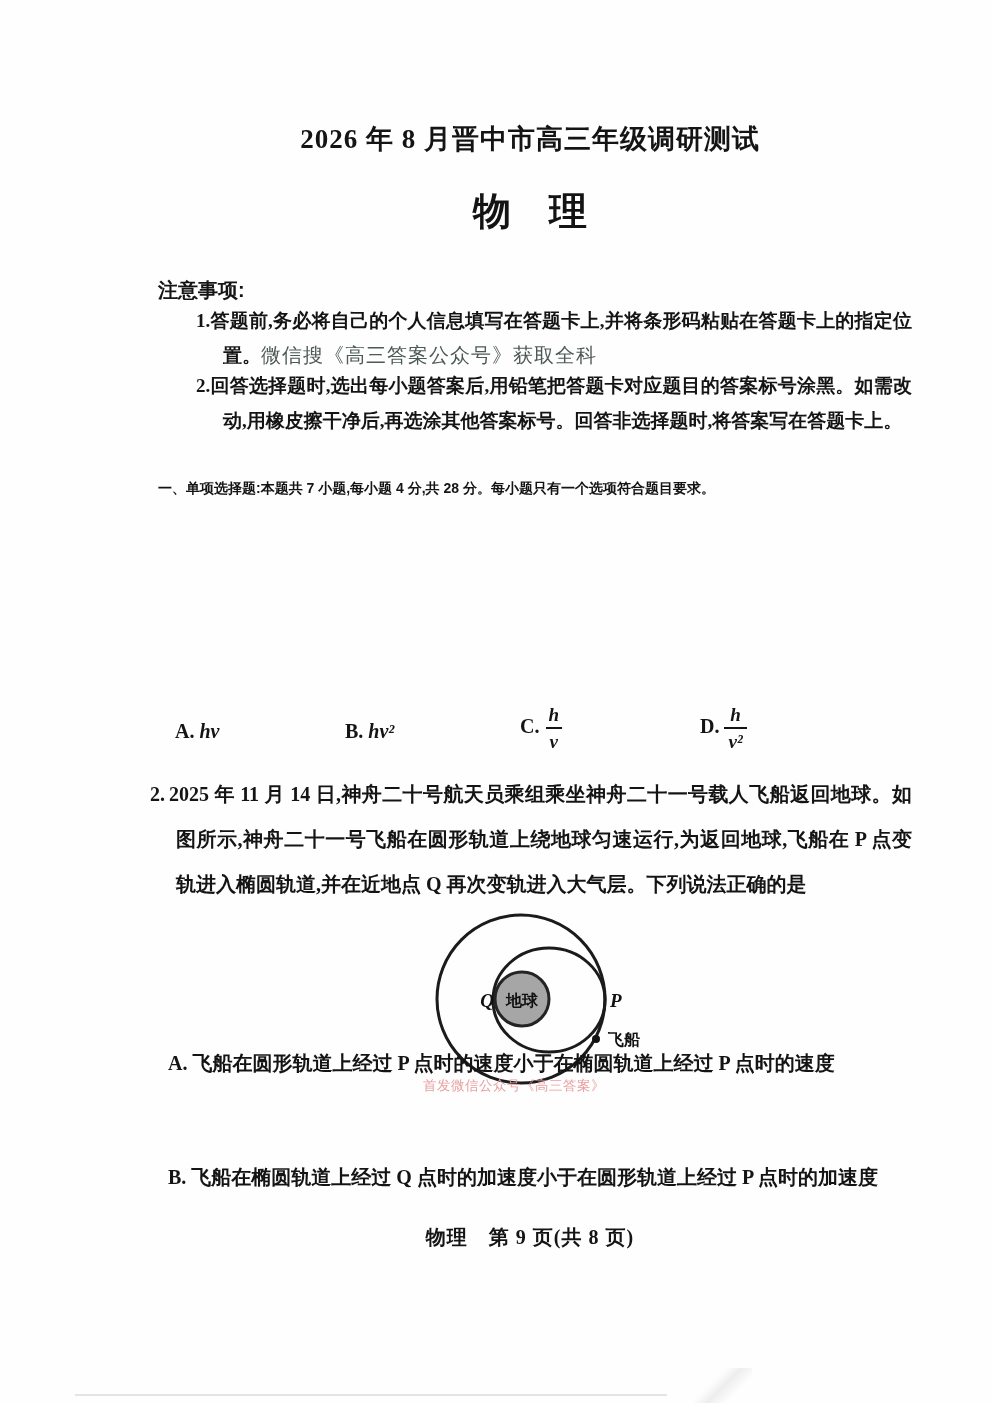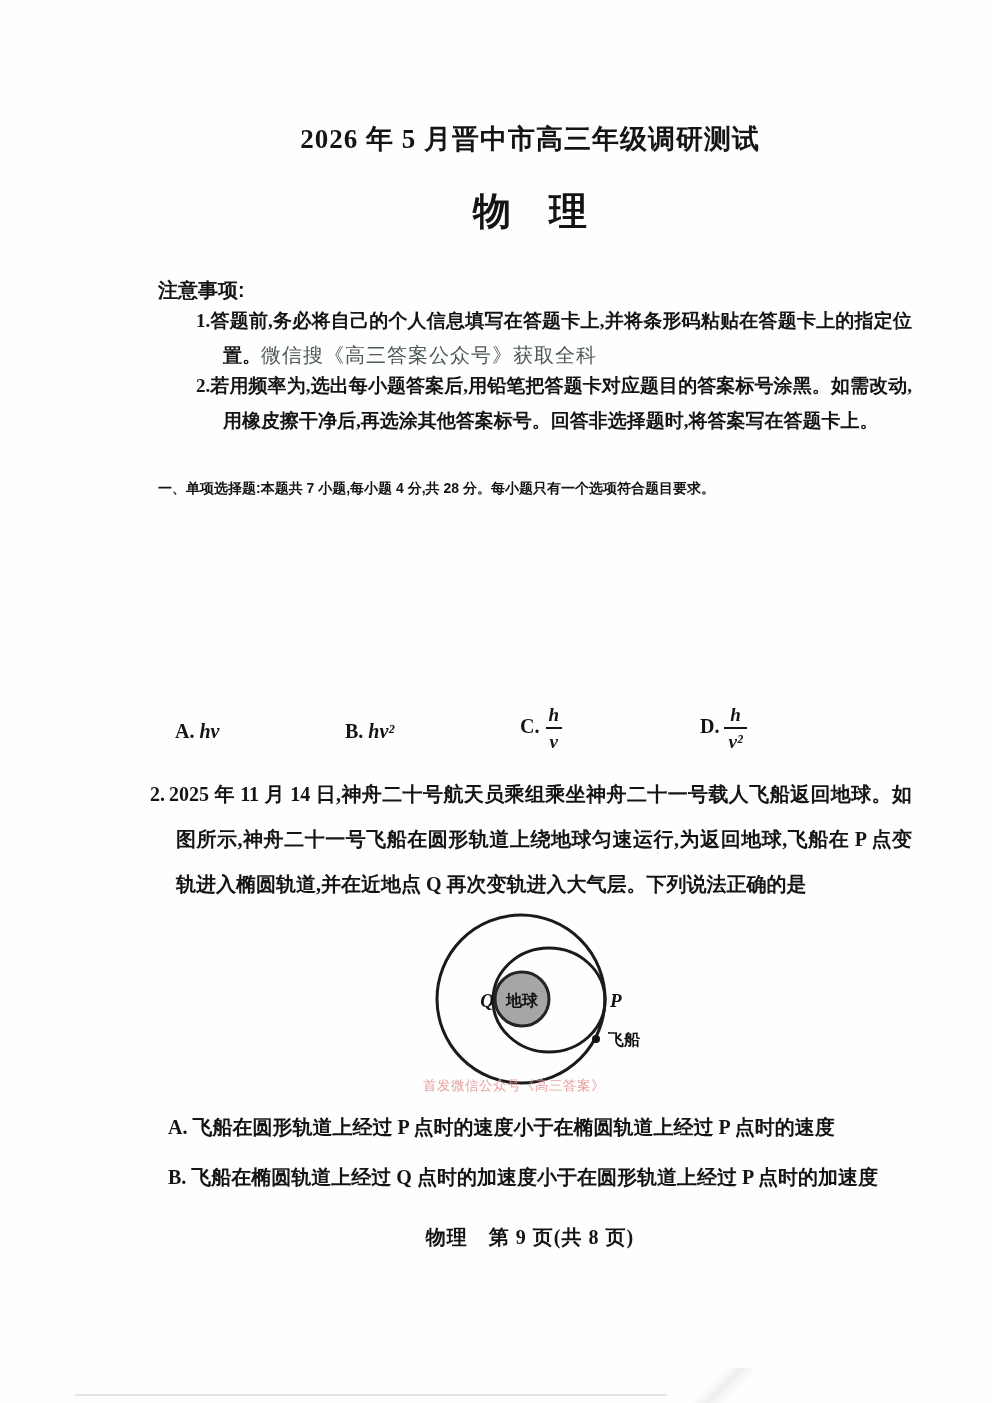--- a/index.html
+++ b/index.html
@@ -74,21 +74,21 @@
   .figure { position:absolute; top:898px; left:398px; width:330px; height:205px; }
   .figure svg { display:block; }
   .fig-label { font-family:"Liberation Sans","DejaVu Sans",sans-serif; font-weight:bold; }
   .fig-point { font-family:"Liberation Serif","DejaVu Serif",serif; font-style:italic; font-weight:bold; }
   .fig-watermark { font-family:"Liberation Serif","DejaVu Serif",serif; }
 
   .q2-option {
     position:absolute; left:168px; width:744px;
     font-size:20px; font-weight:bold; line-height:30px;
   }
-  .q2-option-a { top:1112px; }
+  .q2-option-a { top:1048px; }
   .q2-option-b { top:1162px; }
 
   .page-footer {
     position:absolute; top:1224px; left:148px; width:764px;
     text-align:center; font-size:20px; font-weight:bold; letter-spacing:1px;
   }
 
   .scan-line {
     position:absolute; top:1394px; left:75px; width:592px; height:2px;
     background:#e4e4e4;
@@ -96,28 +96,28 @@
   .scan-smudge {
     position:absolute; top:1368px; left:662px; width:90px; height:70px;
     background:linear-gradient(135deg, rgba(0,0,0,0) 40%, rgba(120,120,120,0.12) 50%, rgba(0,0,0,0) 62%);
   }
 </style>
 </head>
 <body>
 
 <div class="sheet">
 
-  <div class="exam-title">2026 年 5 月晋中市高三年级调研测试</div>
+  <div class="exam-title">2026 年 8 月晋中市高三年级调研测试</div>
   <div class="exam-subject">物　理</div>
 
   <div class="notice-heading">注意事项:</div>
 
   <div class="notice-item notice-item-1"><span>1.</span><span>答题前,务必将自己的个人信息填写在答题卡上,并将条形码粘贴在答题卡上的指定位置。</span><span class="notice-note">微信搜《高三答案公众号》获取全科</span></div>
 
-  <div class="notice-item notice-item-2"><span>2.</span><span>若用频率为,选出每小题答案后,用铅笔把答题卡对应题目的答案标号涂黑。如需改动,用橡皮擦干净后,再选涂其他答案标号。回答非选择题时,将答案写在答题卡上。</span></div>
+  <div class="notice-item notice-item-2"><span>2.</span><span>回答选择题时,选出每小题答案后,用铅笔把答题卡对应题目的答案标号涂黑。如需改动,用橡皮擦干净后,再选涂其他答案标号。回答非选择题时,将答案写在答题卡上。</span></div>
 
   <div class="section-heading">一、单项选择题:本题共 7 小题,每小题 4 分,共 28 分。每小题只有一个选项符合题目要求。</div>
 
 
   <div class="q1-options">
     <span class="opt opt-a"><span class="opt-label">A.</span><span class="math-var">hν</span></span>
     <span class="opt opt-b"><span class="opt-label">B.</span><span class="math-var">hν²</span></span>
     <span class="opt opt-c"><span class="opt-label">C.</span><span class="frac">
           <span class="frac-num">h</span>
           <span class="frac-den">ν</span>

